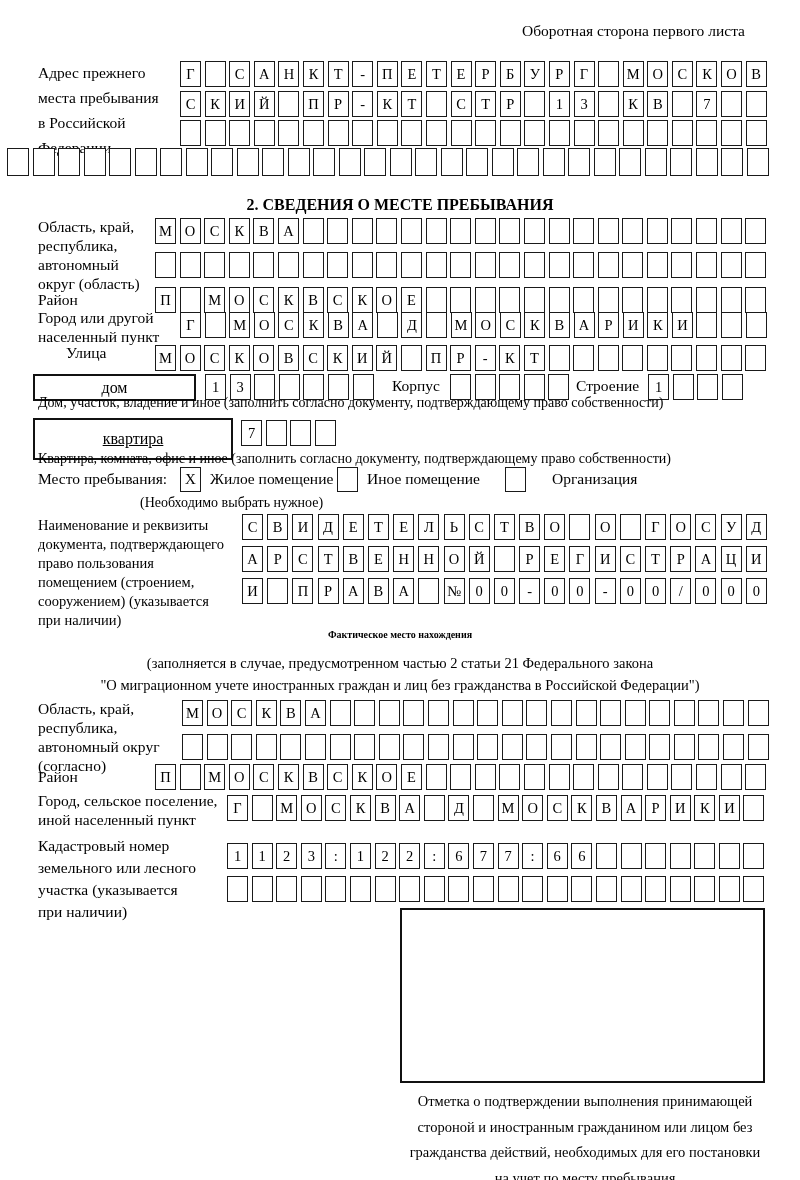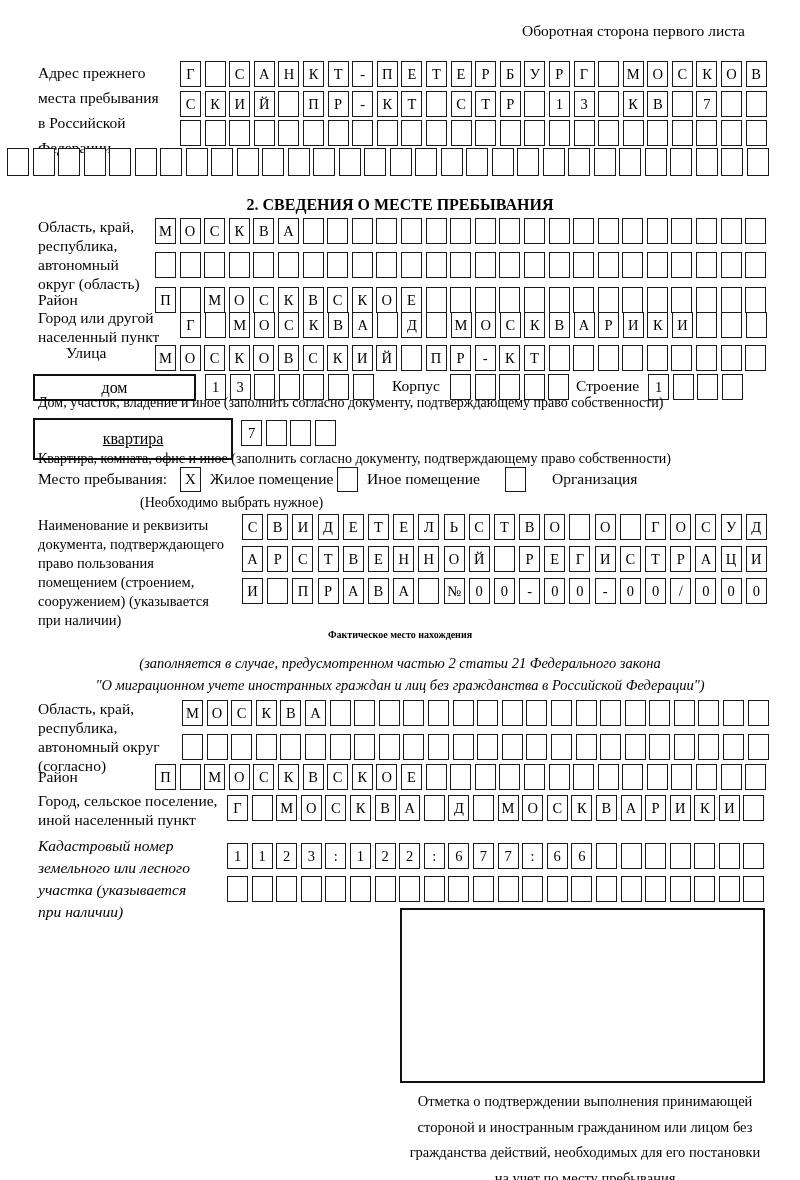--- a/index.html
+++ b/index.html
@@ -3,21 +3,21 @@
 <meta charset="utf-8">
 <style>
   html,body{margin:0;padding:0;background:#fff;}
   .page{position:relative;width:800px;height:1180px;background:#fff;color:#000;
         font-family:"Liberation Serif","DejaVu Serif",serif;overflow:hidden;}
   .abs{position:absolute;}
   .lbl{font-size:15.5px;white-space:nowrap;}
   .lines div{white-space:nowrap;}
   .lh25 div{line-height:25px;}
   .lh19 div{line-height:19px;}
-  .lh22 div{line-height:22px;font-style:italic;}
+  .lh22 div{line-height:22px;}
   .small{font-size:14px;white-space:nowrap;}
   .fine{font-size:14.5px;}
   .bold{font-weight:bold;}
   .center{left:0;width:800px;text-align:center;}
   .cellrow{display:flex;gap:3.6px;height:26px;}
   .cellrow .cell{width:21px;height:26px;box-sizing:border-box;border:1.7px solid #1a1a1a;
         display:flex;align-items:center;justify-content:center;
         font-size:14.5px;line-height:1;background:#fff;}
   .cellrow.big{gap:3.5px;height:28px;}
   .cellrow.big .cell{width:22px;height:28px;}

